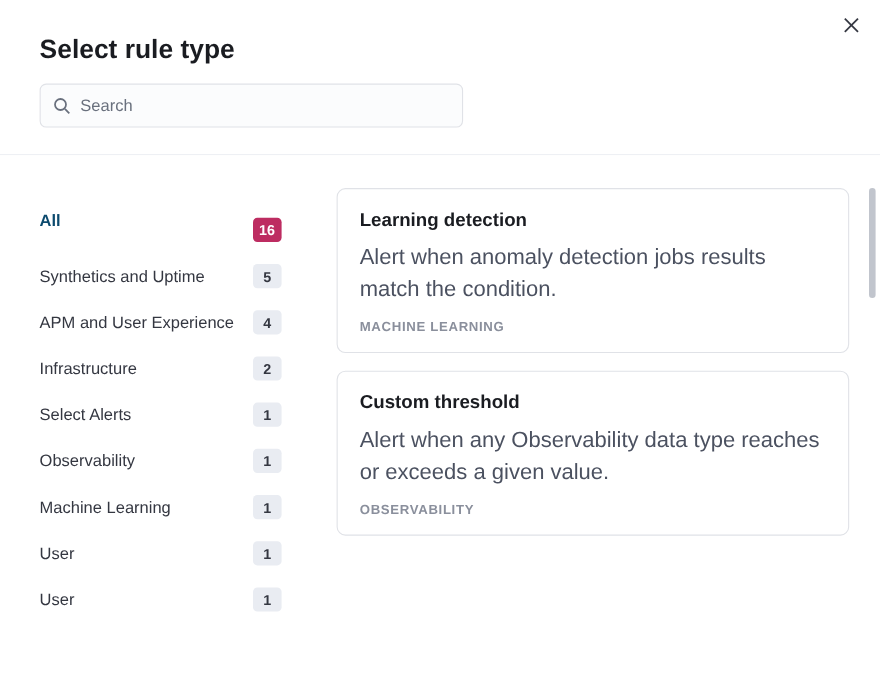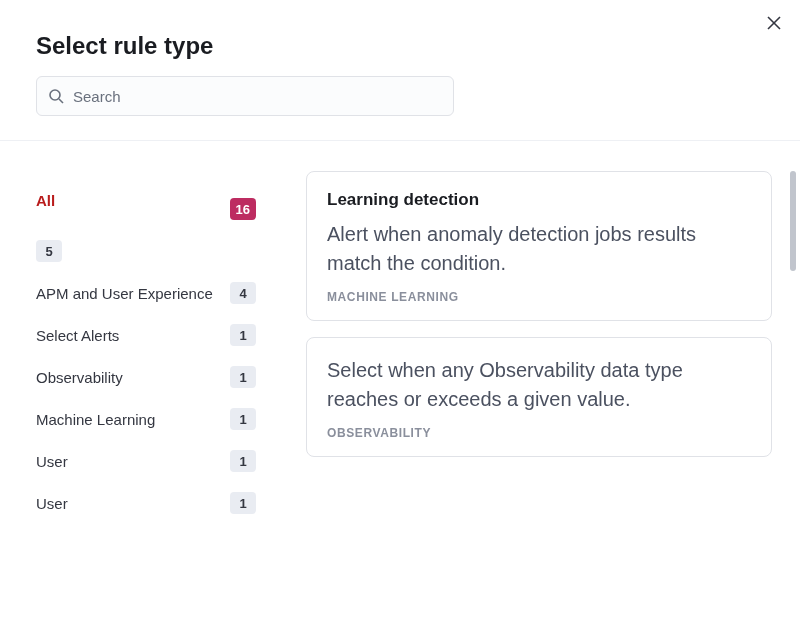--- a/index.html
+++ b/index.html
@@ -35,21 +35,21 @@
       padding: 32px 20px 16px 36px;
     }
     .title {
       font-size: 24px;
       font-weight: 700;
       color: #1a1c21;
       margin-bottom: 16px;
     }
     .search-wrap {
       position: relative;
-      width: 418px;
+      width: 385px;
     }
     .search-icon {
       position: absolute;
       left: 12px;
       top: 50%;
       transform: translateY(-50%);
       color: #69707d;
       display: flex;
     }
     .search-input {
@@ -86,21 +86,21 @@
       padding: 10px 12px;
       cursor: pointer;
       border-radius: 4px;
     }
     .sidebar-item .label {
       font-size: 15px;
       color: #343741;
     }
     .sidebar-item.active .label {
       font-weight: 700;
-      color: #b91c1c;
+      color: #0c4a6e;
     }
     .badge {
       min-width: 26px;
       height: 22px;
       border-radius: 4px;
       background: #e9ecf2;
       color: #343741;
       font-size: 13px;
       font-weight: 600;
       display: flex;
@@ -185,25 +185,30 @@
   <hr class="divider">
 
   <div class="body">
 
     <div class="sidebar">
       <div class="sidebar-item active">
         <span class="label">All</span>
         <span class="badge accent">16</span>
       </div>
       <div class="sidebar-item">
+        <span class="label">Synthetics and Uptime</span>
         <span class="badge">5</span>
       </div>
       <div class="sidebar-item">
         <span class="label">APM and User Experience</span>
         <span class="badge">4</span>
+      </div>
+      <div class="sidebar-item">
+        <span class="label">Infrastructure</span>
+        <span class="badge">2</span>
       </div>
       <div class="sidebar-item">
         <span class="label">Select Alerts</span>
         <span class="badge">1</span>
       </div>
       <div class="sidebar-item">
         <span class="label">Observability</span>
         <span class="badge">1</span>
       </div>
       <div class="sidebar-item">
@@ -220,20 +225,21 @@
       </div>
     </div>
 
     <div class="cards">
       <div class="card">
         <div class="card-title">Learning detection</div>
         <div class="card-desc">Alert when anomaly detection jobs results match the condition.</div>
         <div class="card-cat">MACHINE LEARNING</div>
       </div>
       <div class="card">
-        <div class="card-desc">Select when any Observability data type reaches or exceeds a given value.</div>
+        <div class="card-title">Custom threshold</div>
+        <div class="card-desc">Alert when any Observability data type reaches or exceeds a given value.</div>
         <div class="card-cat">OBSERVABILITY</div>
       </div>
     </div>
 
     <div class="scrollbar-track"></div>
   </div>
 </div>
 
 </body></html>

